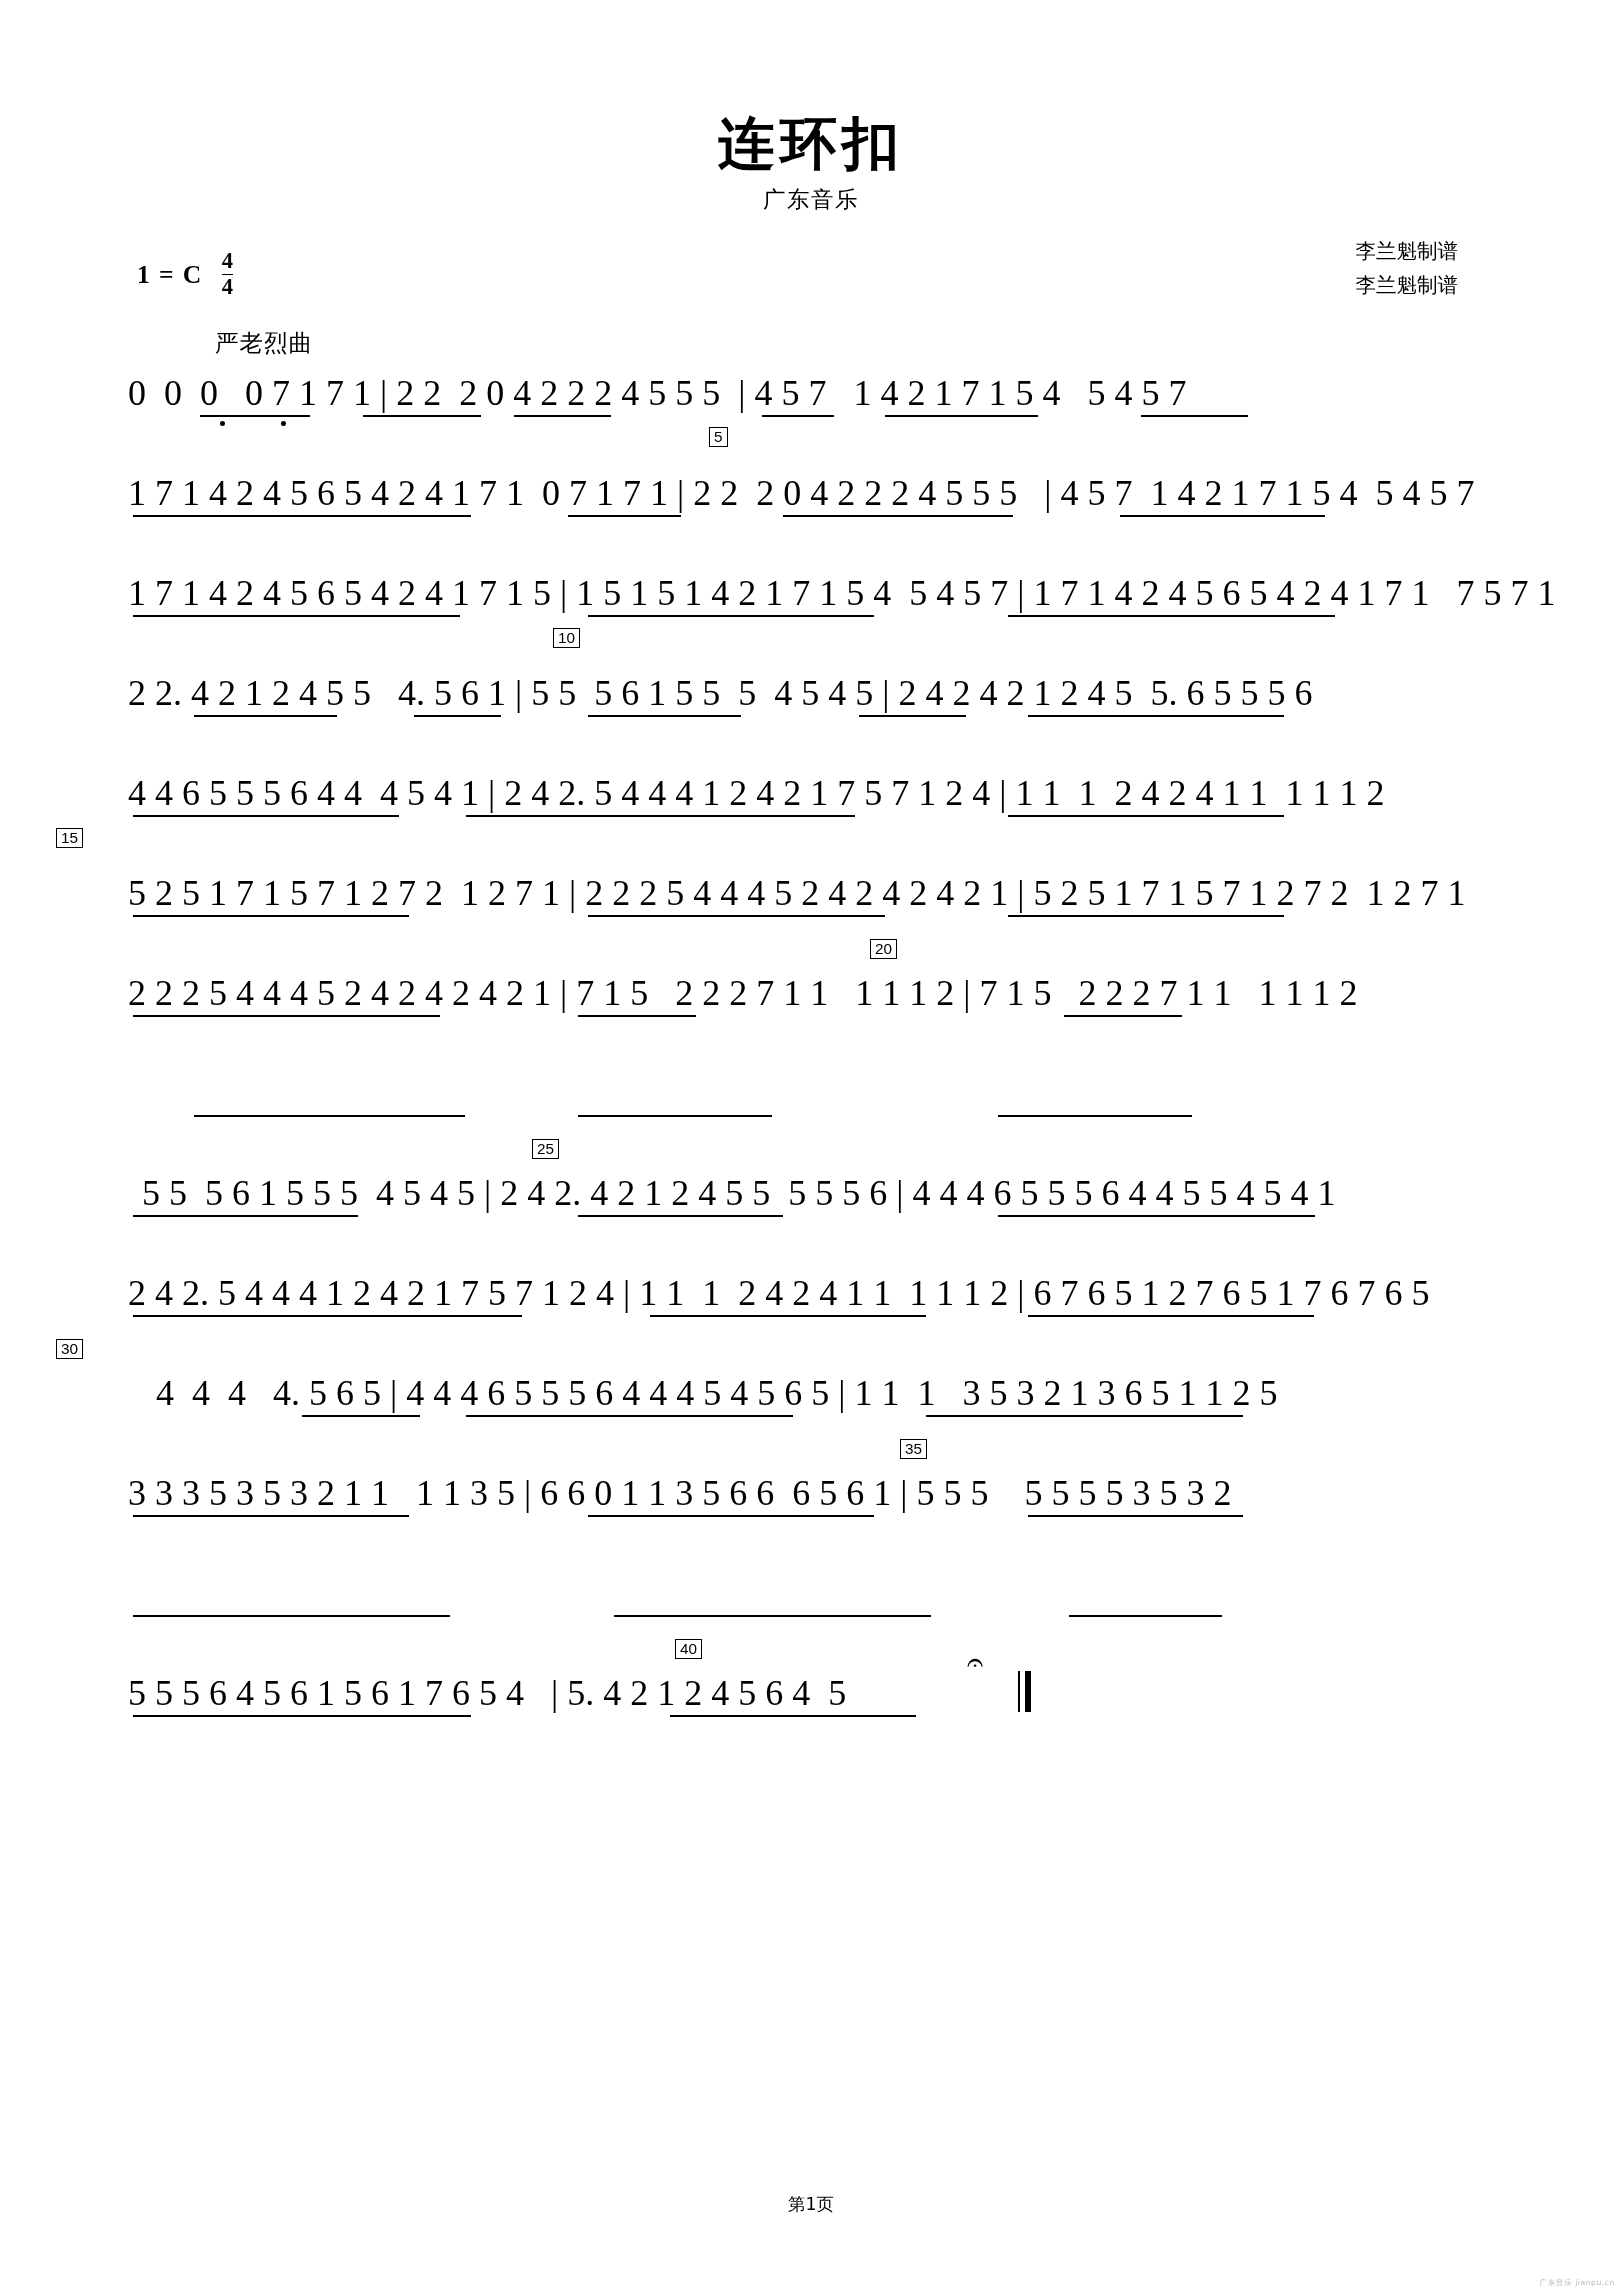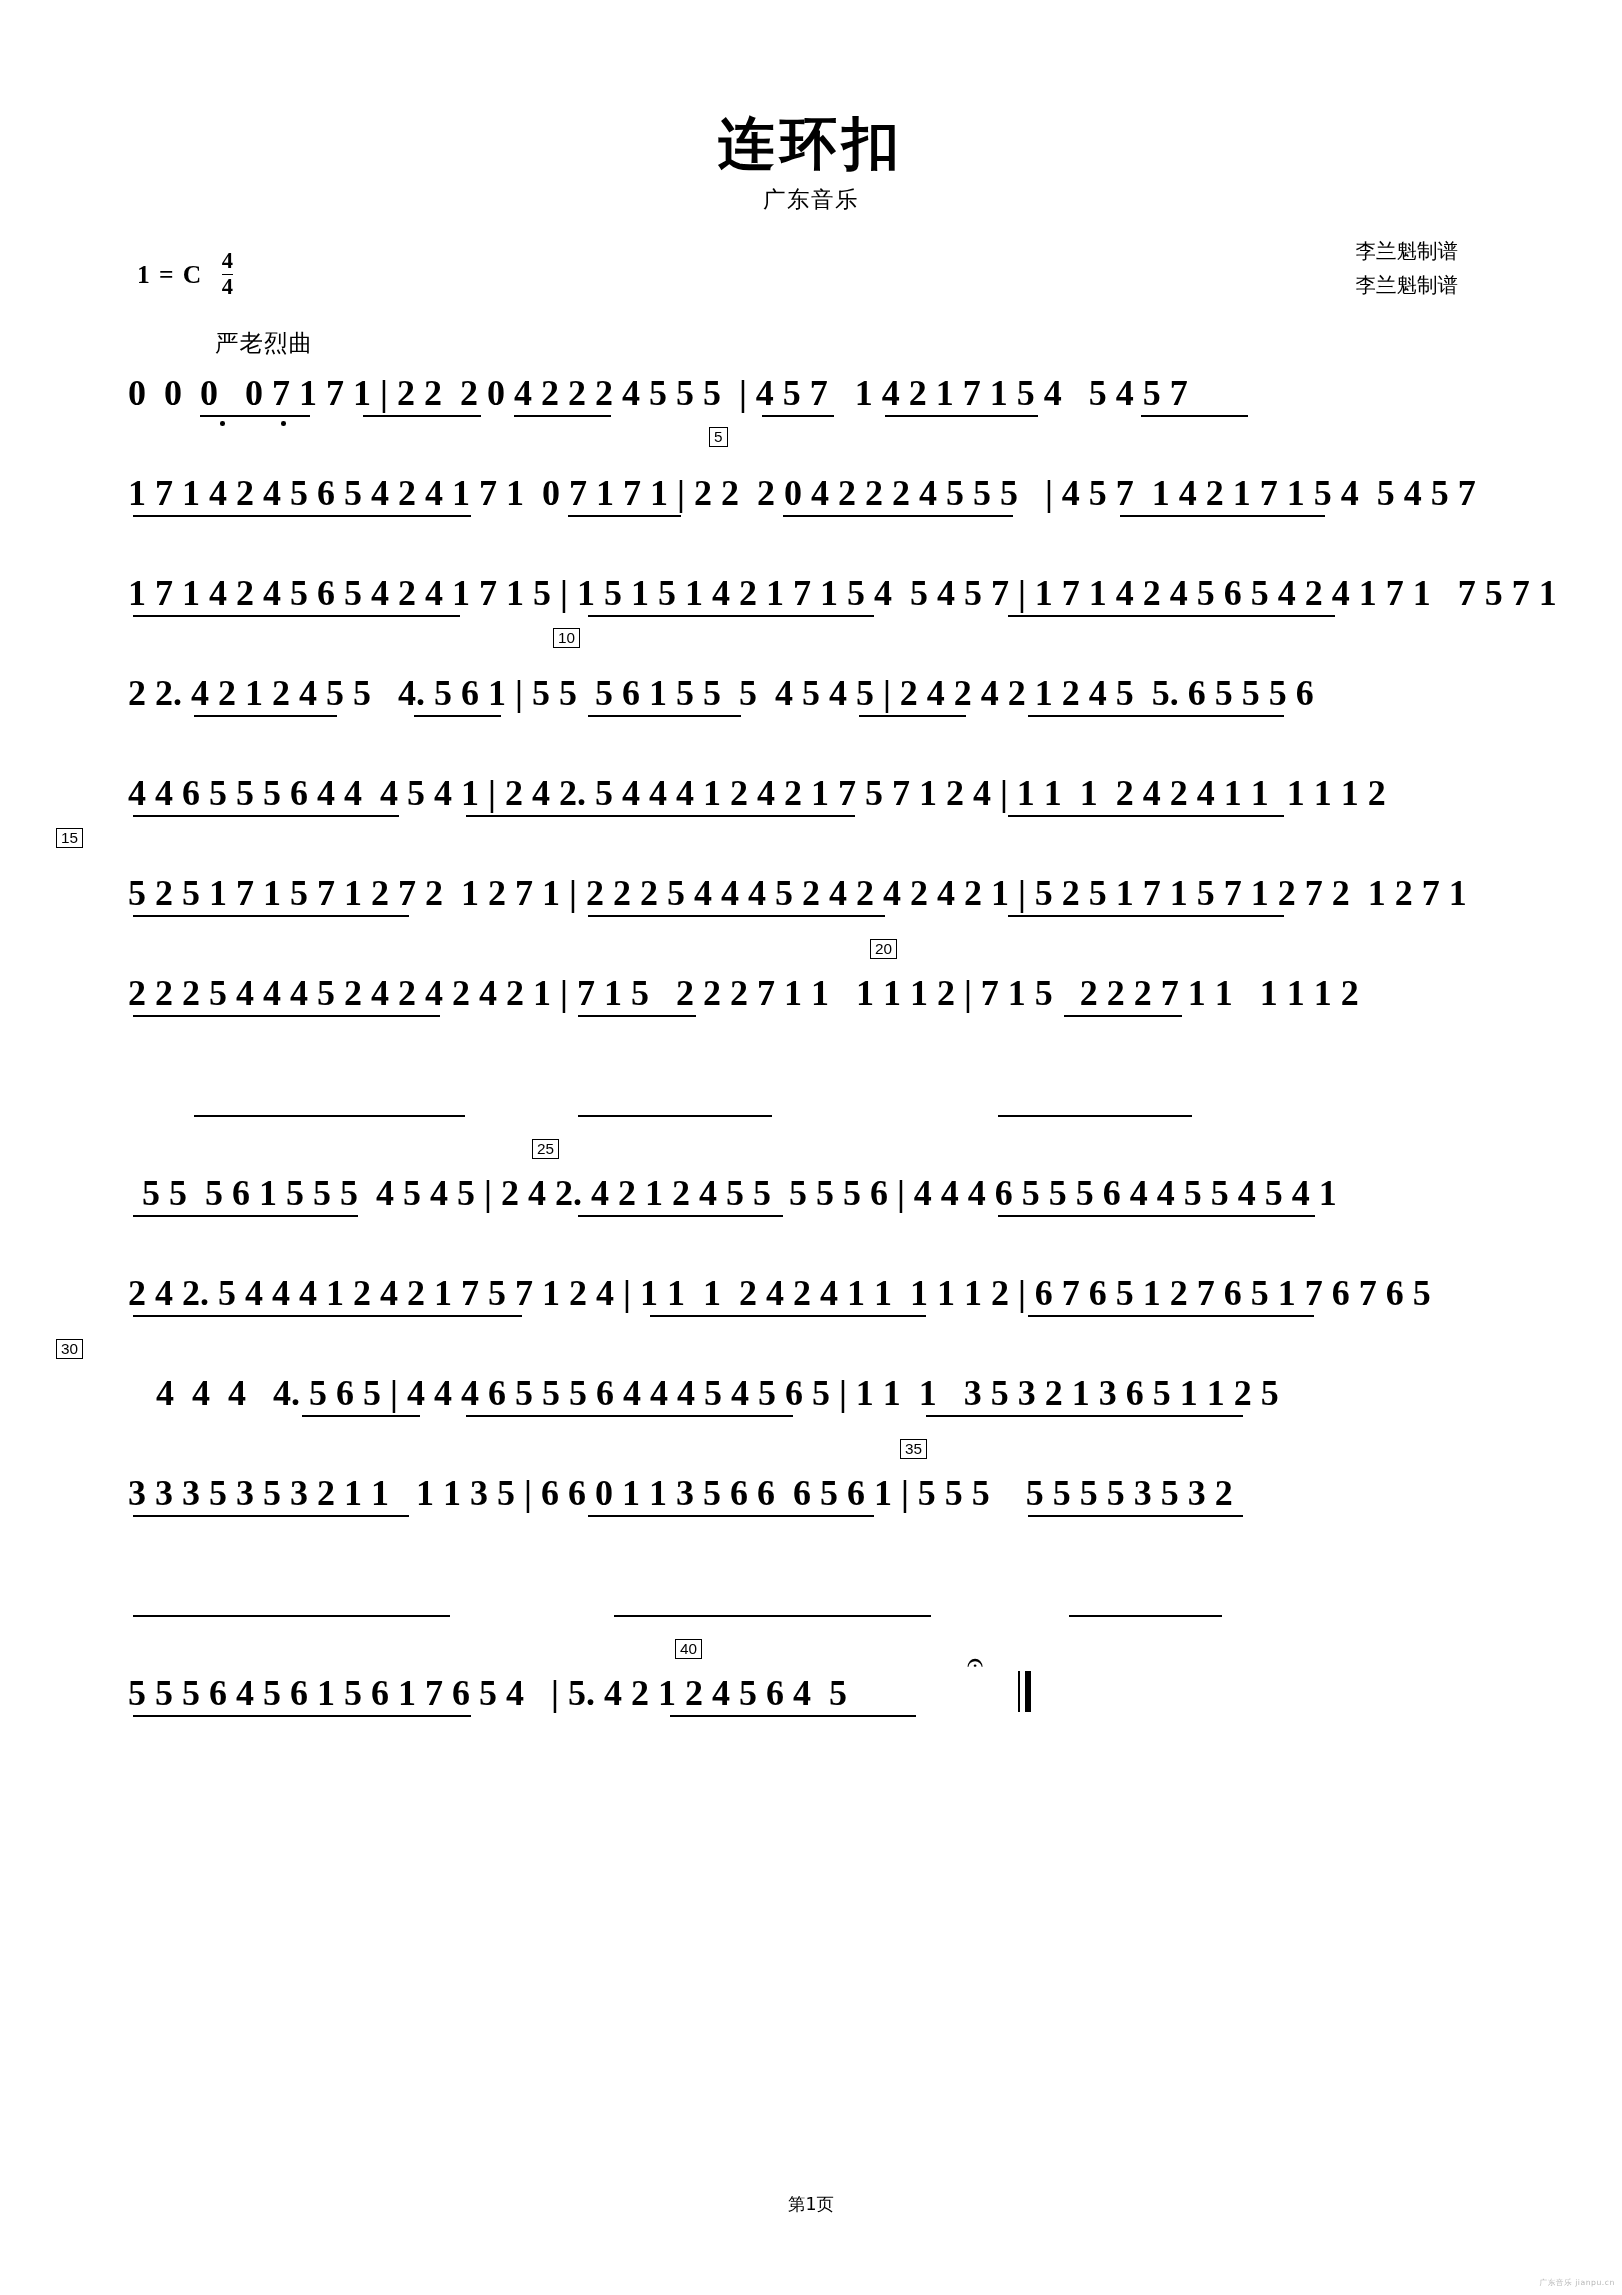--- a/index.html
+++ b/index.html
@@ -103,21 +103,21 @@
     font-family: "Liberation Sans", sans-serif;
     font-size: 15.3px;
     border: 1px solid #000;
     padding: 1px 4.1px 1.5px 4.1px;
     line-height: 1;
     background: #fff;
   }
   .notes {
     font-family: "Liberation Serif", serif;
     font-size: 36px;
-    font-weight: 700;
+    font-weight: 400;
     letter-spacing: 0px;
     white-space: pre;
     position: absolute;
     top: 4.1px;
   }
   .underline-row {
     position: absolute;
     height: 0;
     border-top: 2px solid #000;
   }

